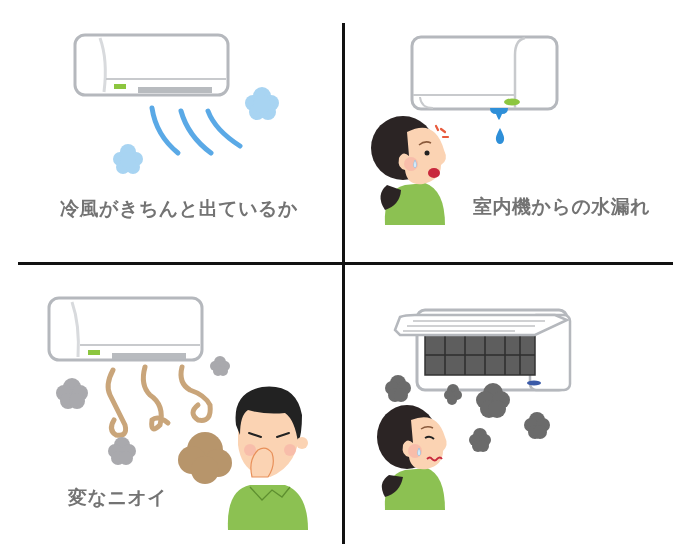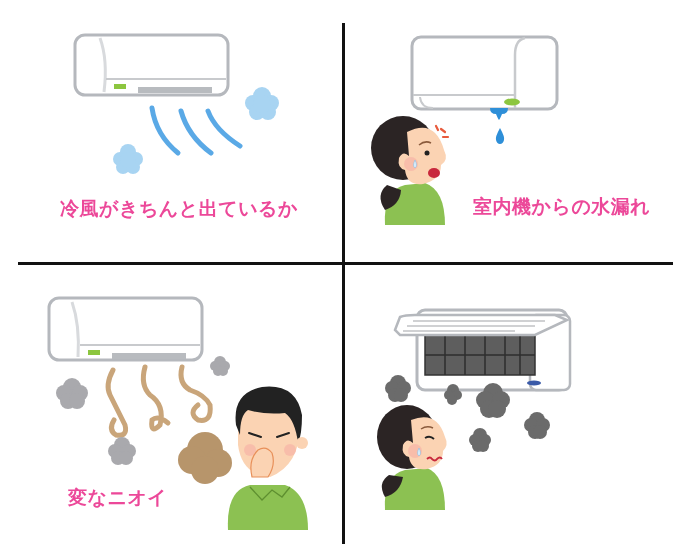--- a/index.html
+++ b/index.html
@@ -2,21 +2,21 @@
 <html><head>
 <meta charset="utf-8">
 <style>
   html, body { margin: 0; padding: 0; background: #ffffff; }
   body { width: 695px; height: 559px; position: relative; overflow: hidden;
          font-family: "DejaVu Sans", "Liberation Sans", sans-serif; }
   .divider-v { position: absolute; left: 342px; top: 23px; width: 3px; height: 521px; background: #111; }
   .divider-h { position: absolute; left: 18px; top: 262px; width: 655px; height: 3px; background: #111; }
   .panel { position: absolute; }
   .panel svg { position: absolute; left: 0; top: 0; overflow: visible; }
-  .caption { position: absolute; font-weight: bold; font-size: 19px; color: #ec4899; white-space: nowrap; letter-spacing: 0.5px; }
+  .caption { position: absolute; font-weight: bold; font-size: 19px; color: #737373; white-space: nowrap; letter-spacing: 0.5px; }
 </style>
 </head>
 <body>
 
 <div class="divider-v"></div>
 <div class="divider-h"></div>
 
 <div class="panel" style="left:0;top:0;width:342px;height:262px;">
   <svg width="342" height="262">
     <g>

